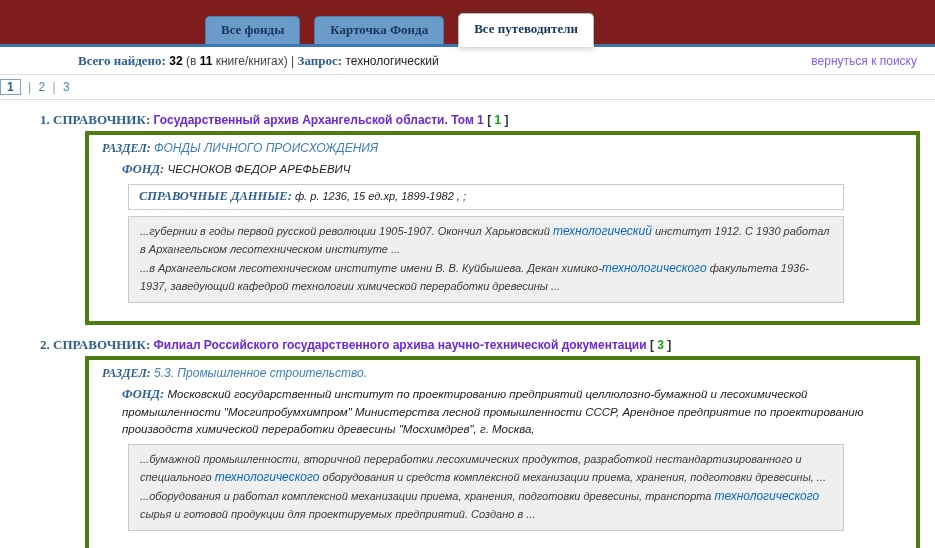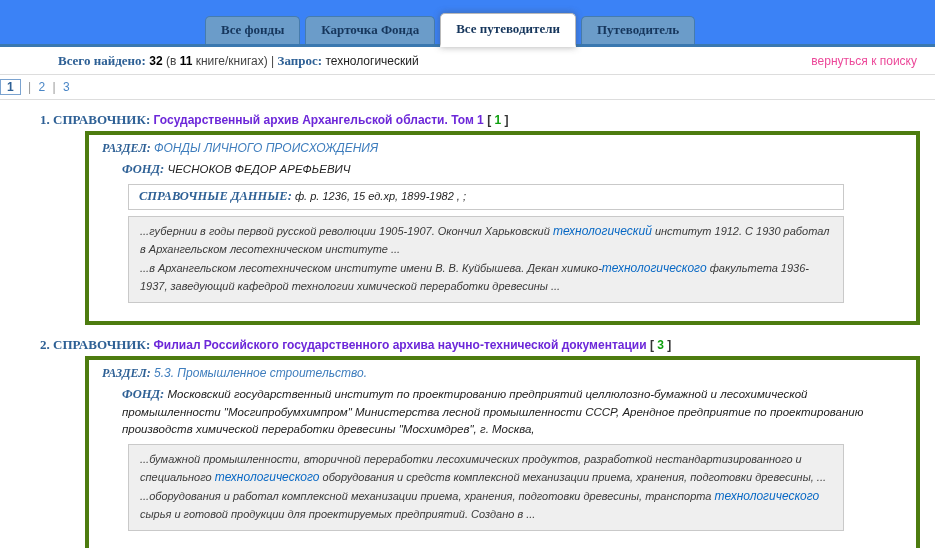--- a/index.html
+++ b/index.html
@@ -9,39 +9,39 @@
     --box-border:#C9C9C9; --snippet-bg:#EFEFEF;
   }
   *{box-sizing:border-box;}
   html,body{margin:0;padding:0;}
   body{
     width:935px;height:548px;overflow:hidden;background:#fff;
     font-family:"Liberation Sans",sans-serif;color:#222;
   }
   .serif{font-family:"Liberation Serif",serif;font-weight:bold;color:var(--label-blue);}
   
-  .tabbar{display:flex;align-items:flex-end;gap:5px;padding:13px 0 0 205px;background:#3b82f6;}
+  .tabbar{display:flex;align-items:flex-end;gap:14px;padding:13px 0 0 205px;background:#7f1d1d;}
   .tab{
     background:var(--tab-bg);border:1px solid var(--tab-border);border-bottom:none;
     border-radius:5px 5px 0 0;padding:5px 15px 6px;cursor:pointer;
     font-family:"Liberation Serif",serif;font-weight:bold;font-size:13px;color:var(--tab-text);
     white-space:nowrap;
   }
   .tab.active{
     background:#fff;border-color:#B9B9B9;position:relative;z-index:3;
     box-shadow:0 0 7px rgba(70,70,70,.45);
     padding-top:7px;padding-bottom:7px;margin-bottom:-3px;border-bottom:3px solid #fff;
   }
   .blue-rule{height:3px;background:var(--accent-rule);position:relative;z-index:1;}
   
-  .summary-row{display:flex;justify-content:space-between;align-items:baseline;padding:6px 18px 5px 58px;font-size:12px;}
+  .summary-row{display:flex;justify-content:space-between;align-items:baseline;padding:6px 18px 5px 58px;font-size:12px;margin-left:20px;}
   .summary-left .serif{font-size:13px;}
   .muted{color:#444;}
   .count-b{font-weight:bold;color:#000;}
-  .back-link{color:#ec4899;font-size:12px;text-decoration:none;cursor:pointer;text-align:right;}
+  .back-link{color:#8b5cf6;font-size:12px;text-decoration:none;cursor:pointer;text-align:right;}
   
   .pag-strip{border-top:1px solid #DDDDDD;border-bottom:1px solid #DDDDDD;padding:4px 0;font-size:12px;}
   .pag-current{display:inline-block;border:1px solid #7BA3D0;padding:0 6px;color:var(--label-blue);font-weight:bold;background:#fff;}
   .pag-sep{color:#999;margin:0 4px;}
   .pag-link{color:#4A86C6;cursor:pointer;text-decoration:none;}
   
   .results{padding-top:8px;}
   .item-header{margin:4px 15px 3px 40px;font-size:12px;line-height:16px;}
   .item-label{font-size:13px;}
   .item-title{font-weight:bold;color:#6d28d9;}
@@ -58,21 +58,20 @@
   .snippet{line-height:18px;margin:1px;}
   .term{color:var(--term-highlight);font-size:12px;}
 </style>
 </head>
 <body>
 
 <div class="tabbar">
   <div class="tab">Все фонды</div>
   <div class="tab">Карточка Фонда</div>
   <div class="tab active">Все путеводители</div>
-  <div class="tab">Путеводитель</div>
 </div>
 <div class="blue-rule"></div>
 
 <div class="summary-row">
   <div class="summary-left">
     <span class="serif">Всего найдено:</span>
     <span class="count-b">32</span>
     <span class="muted">(в</span>
     <span class="count-b">11</span>
     <span class="muted">книге/книгах)</span>

